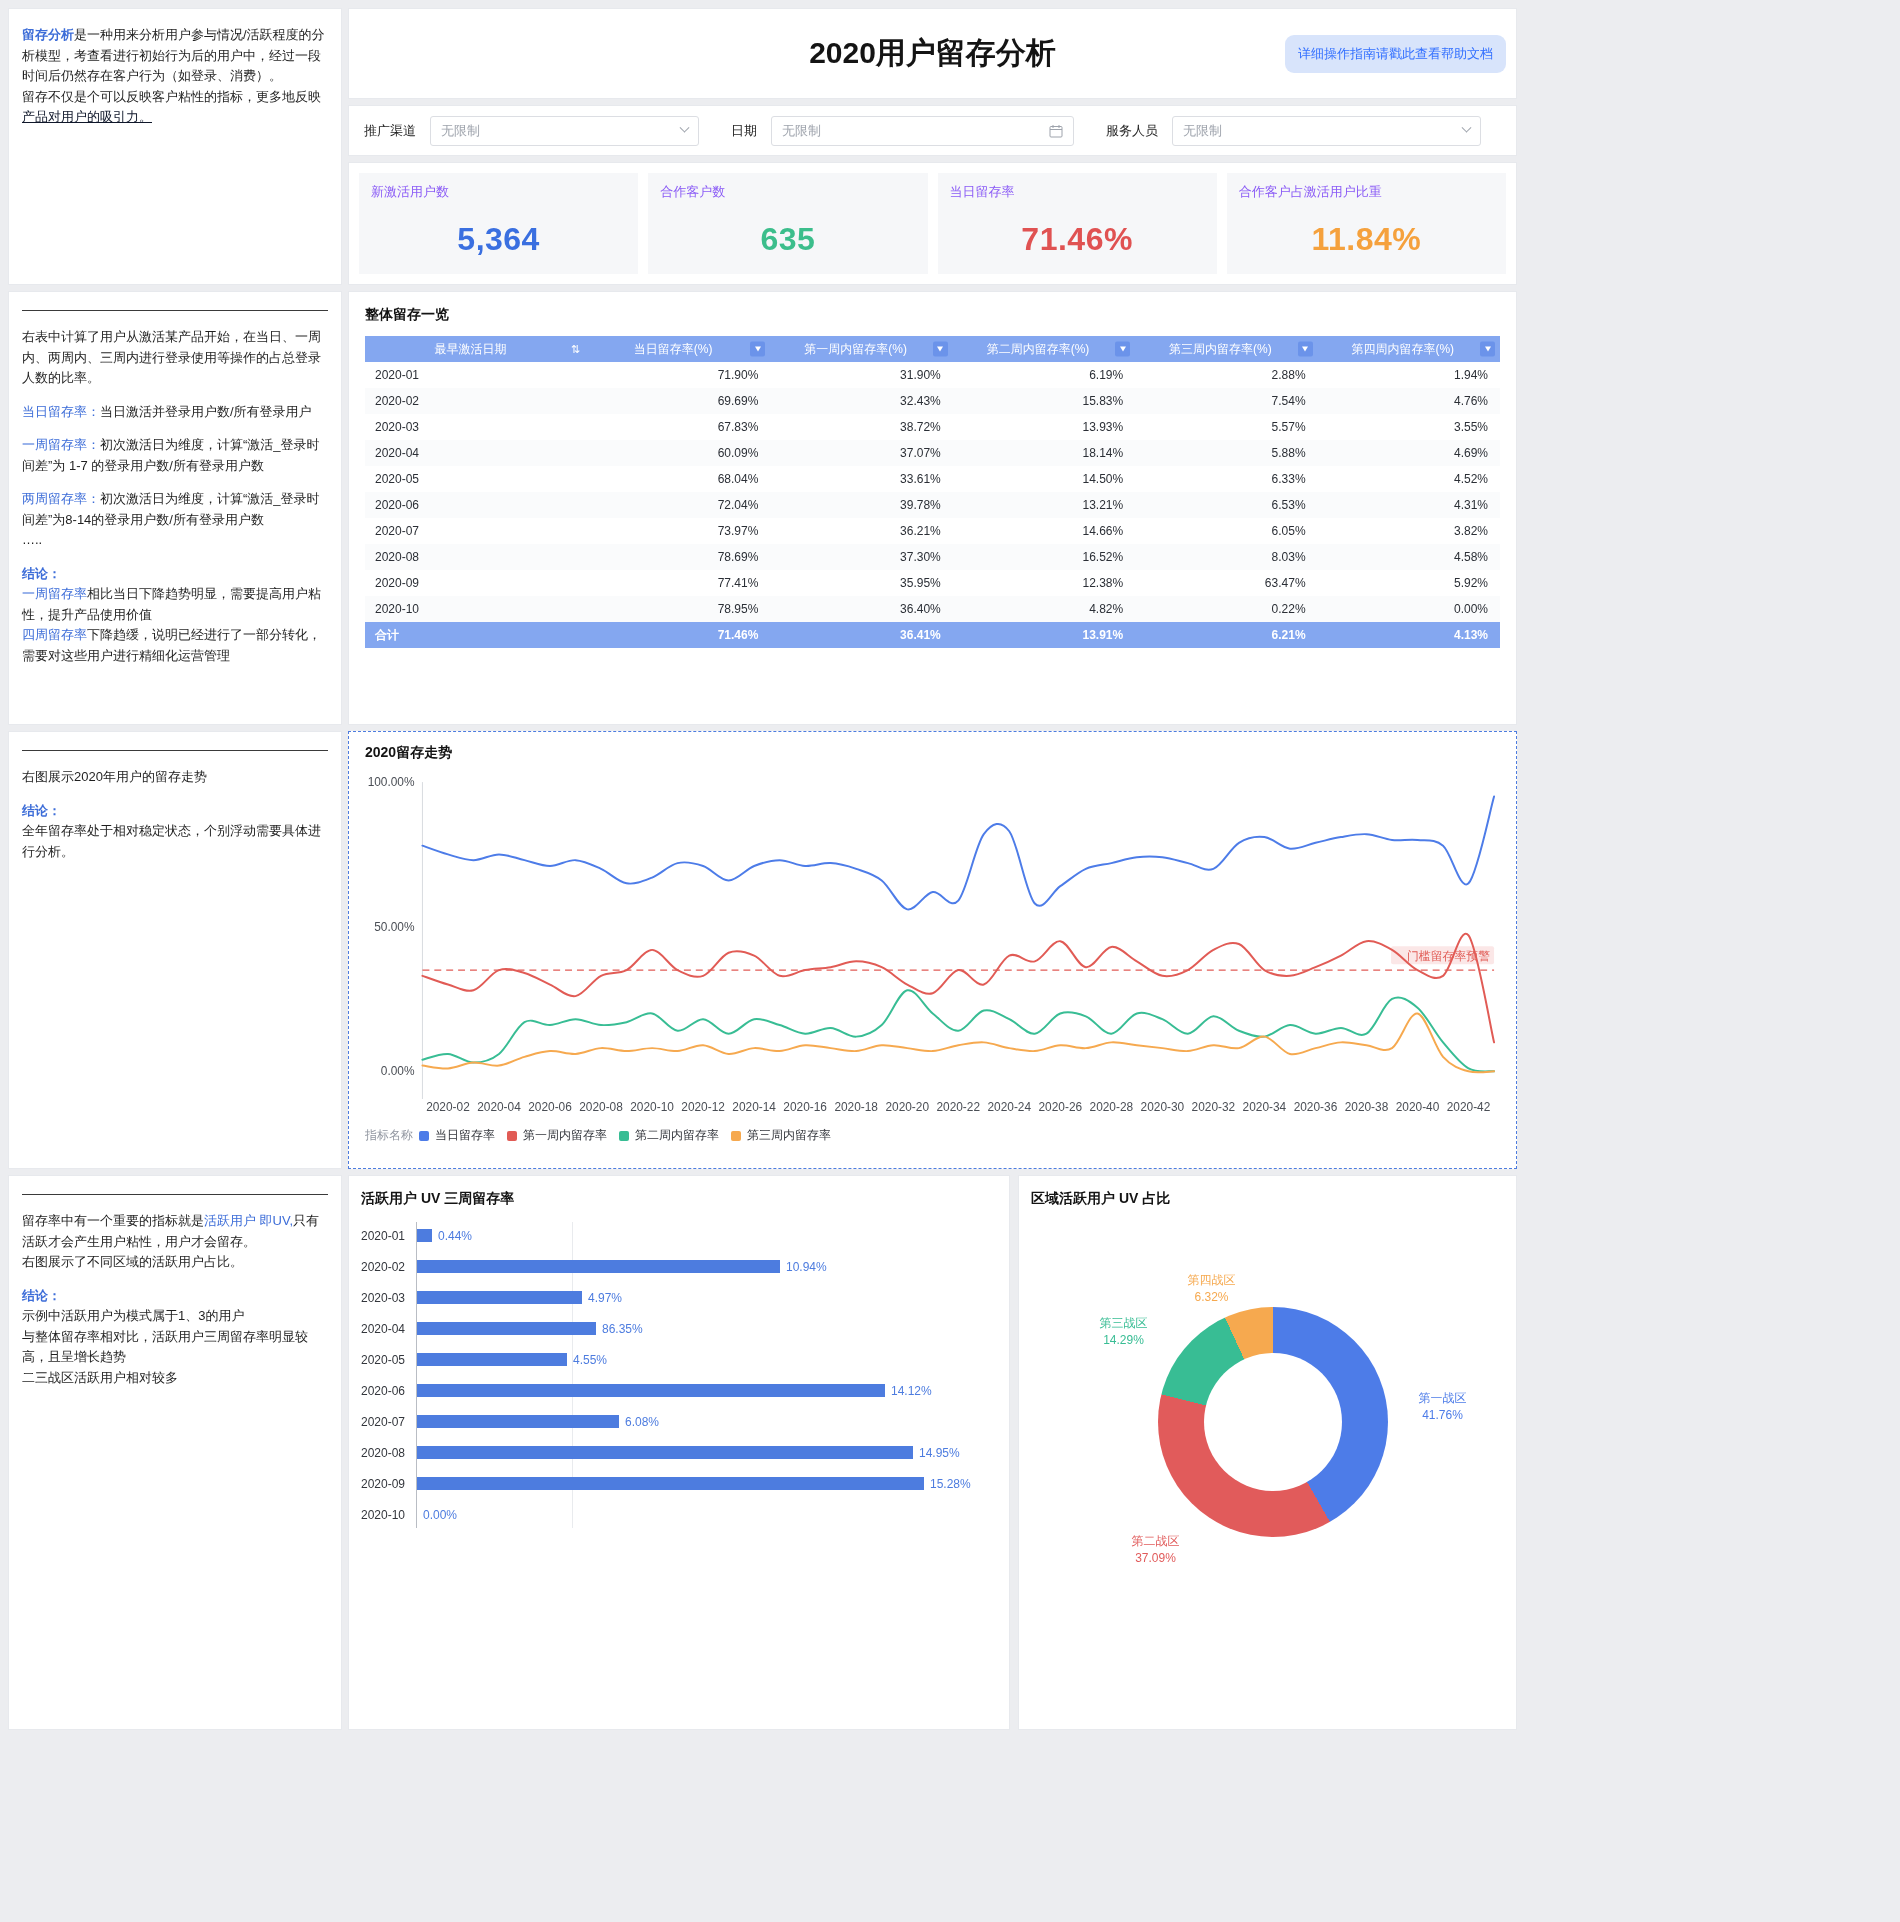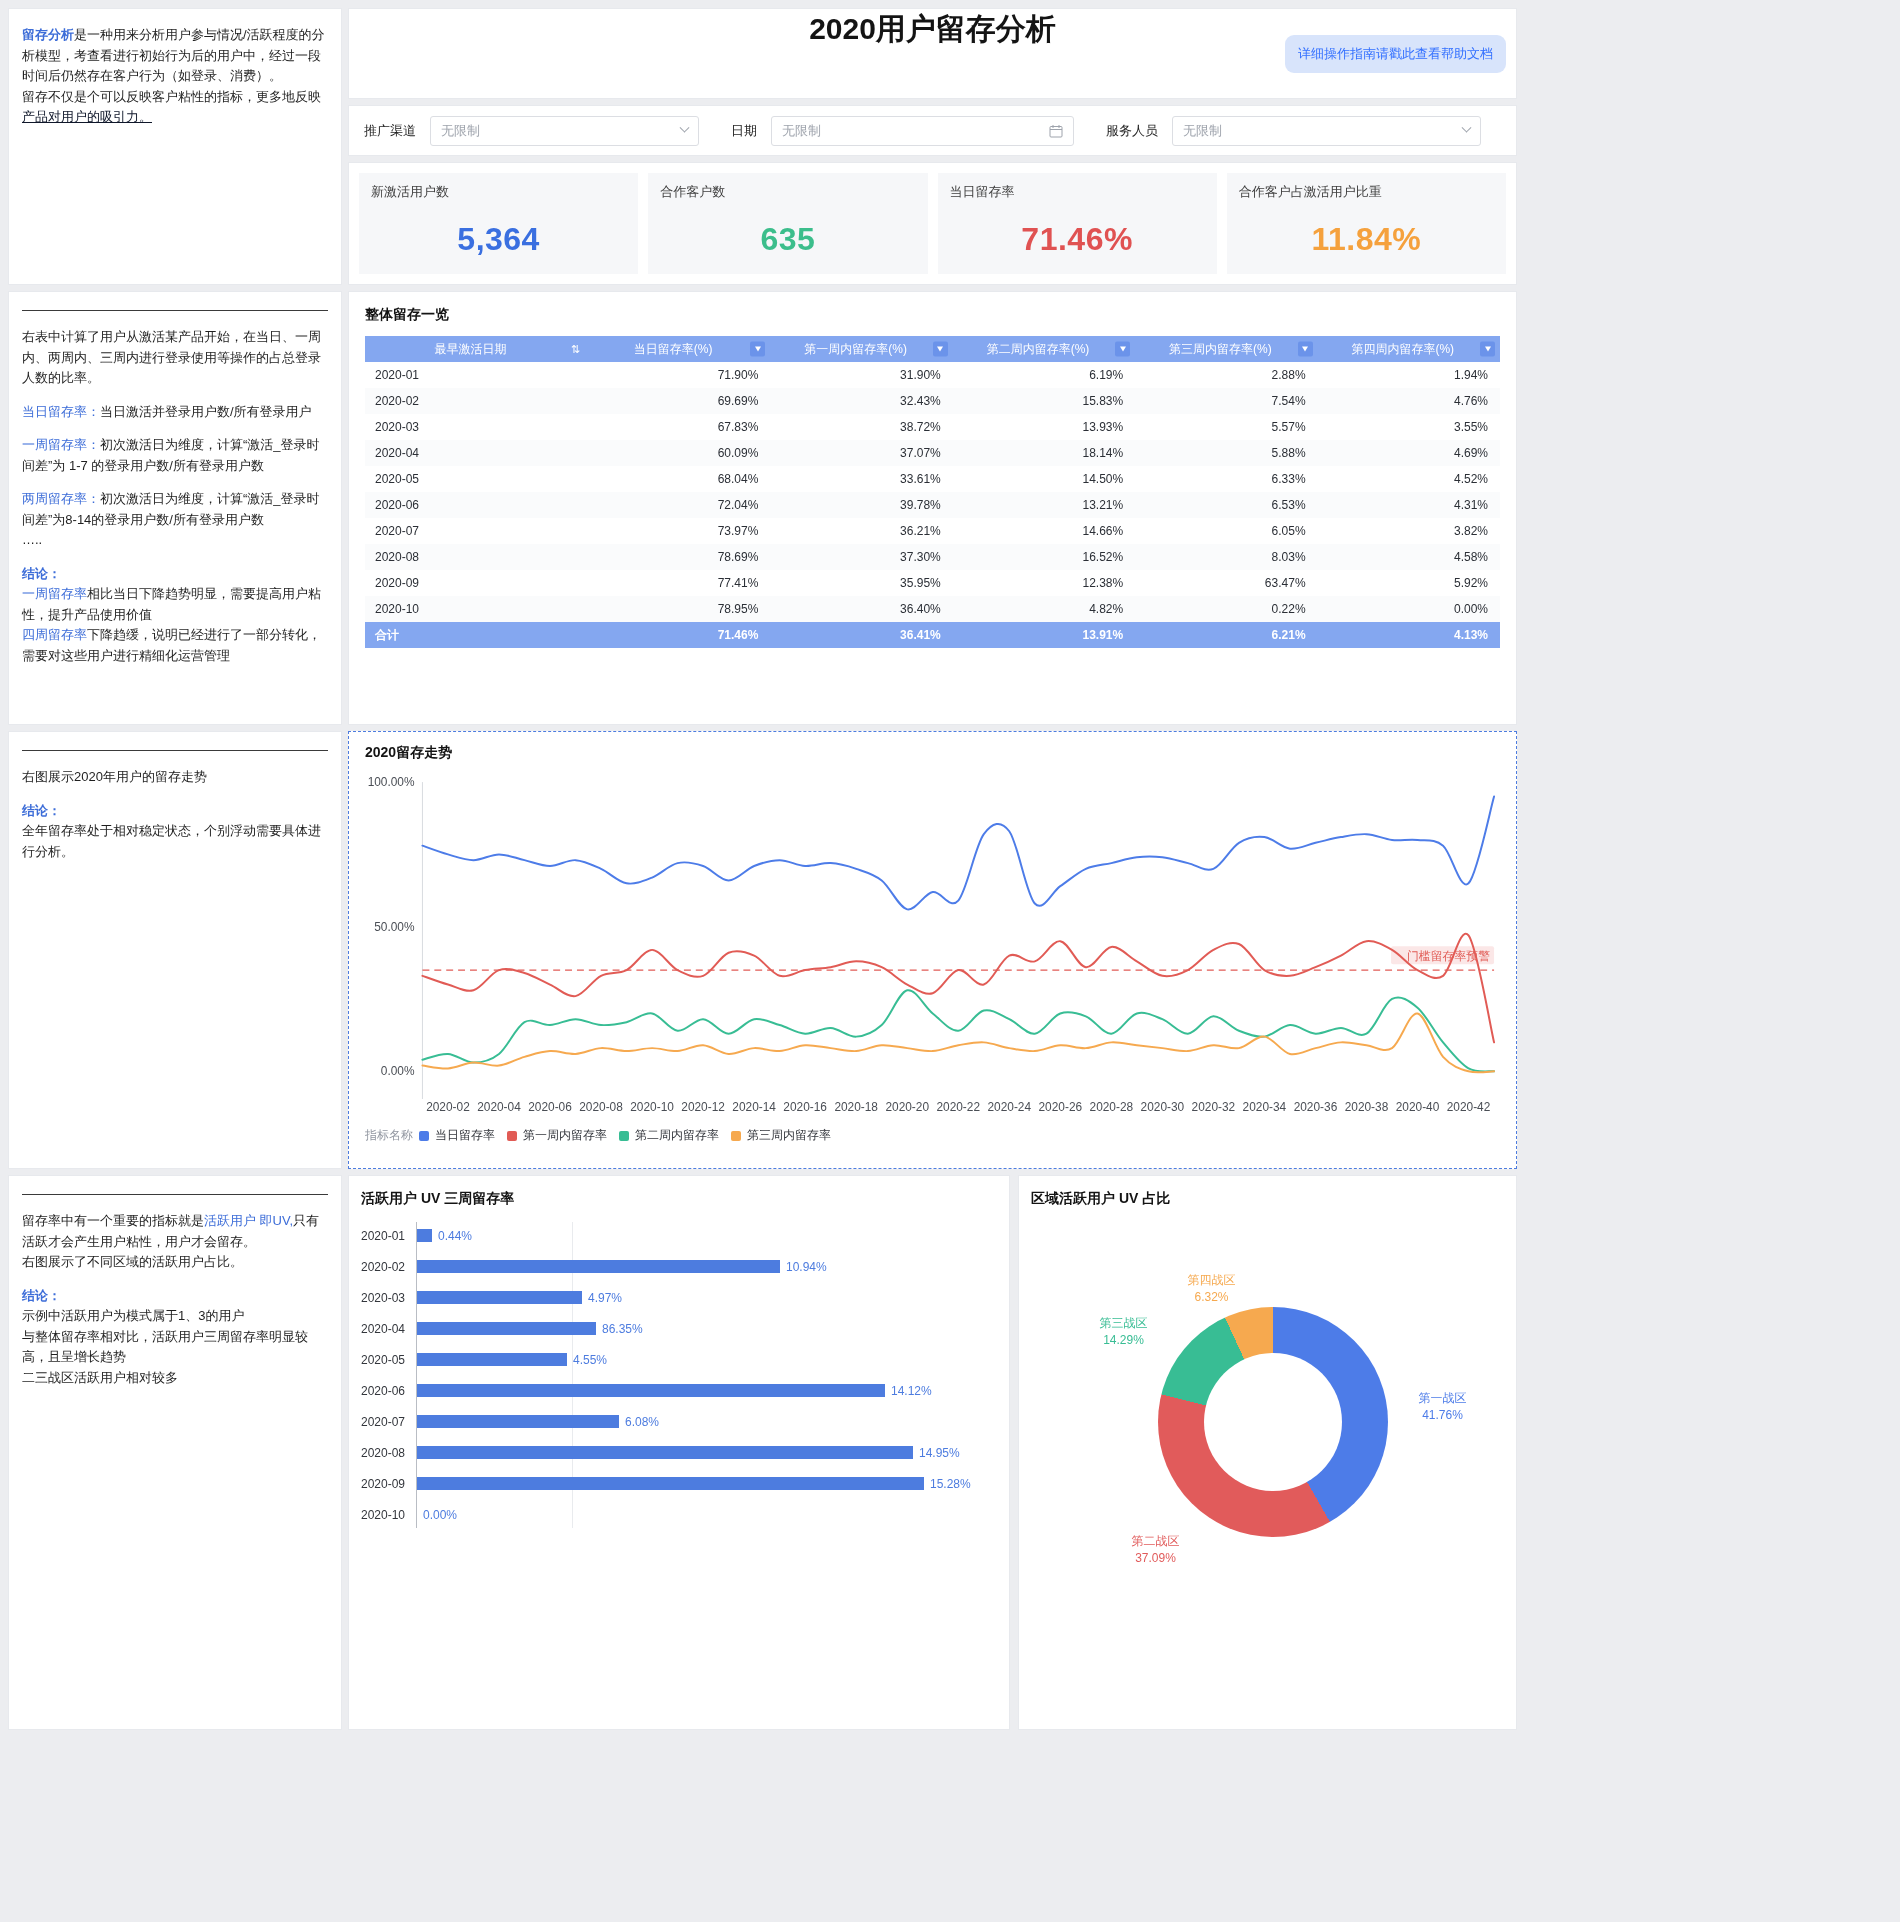--- a/index.html
+++ b/index.html
@@ -23,39 +23,39 @@
   .sb-p { margin:0; }
   .sb-gap { height:13px; }
   .seg-b  { color:#3D6DD8; }
   .seg-bb { color:#3D6DD8; font-weight:bold;text-align:center; }
   .seg-bu { color:#0f172a; text-decoration:underline; }
 
   
   .main { width:1169px; flex:none; display:flex; flex-direction:column; gap:6px; }
   .panel { background:#fff; border:1px solid #E7E9ED; }
 
-  .header-panel { height:91px; position:relative; display:flex; justify-content:center; }
+  .header-panel { height:91px; position:relative; display:flex; align-items:center; justify-content:center; }
   .page-title { margin:0; font-size:30px; font-weight:bold; color:#141414; }
   .help-btn { position:absolute; right:10px; top:26px; background:#D8E4FB; color:#3370FF;
     border:none; border-radius:9px; font-size:13px; padding:10px 13px; cursor:pointer; font-family:inherit; }
 
   .filter-panel { height:51px; display:flex; align-items:center; padding:0 15px; }
   .f-label { font-size:13px; color:#1f1f1f; margin-right:14px; flex:none; }
   .f-box { display:flex; align-items:center; justify-content:space-between; height:30px;
     border:1px solid #DCDEE3; border-radius:3px; padding:0 10px; background:#fff;
     color:#9EA3AC; font-size:13px; cursor:pointer; }
   .f-box.w1 { width:269px; margin-right:32px; }
   .f-box.w2 { width:303px; margin-right:32px; }
   .f-box.w3 { width:309px; }
   .chev { width:7px; height:7px; border-right:1.4px solid #9EA3AC; border-bottom:1.4px solid #9EA3AC;
     transform:rotate(45deg) translate(-2px,-2px); flex:none; }
 
   .kpi-row { height:123px; display:flex; gap:10px; background:#fff; border:1px solid #E7E9ED; padding:10px; }
   .kpi-card { flex:1; background:#F6F7F9; padding:10px 12px; }
-  .kpi-label { font-size:13px; color:#404040; }
+  .kpi-label { font-size:13px; color:#8b5cf6; }
   .kpi-value { font-size:32px; font-weight:bold; text-align:center; margin-top:20px; letter-spacing:0.5px; }
 
   .table-panel { height:434px; padding:14px 16px; }
   .panel-title { font-size:14px; font-weight:bold; color:#141414; margin:0 0 12px; }
   table { width:100%; border-collapse:collapse; table-layout:fixed; font-size:12px; }
   th { background:#84A7F0; color:#fff; font-weight:normal; height:26px; position:relative; text-align:center; padding:0 22px 0 10px; }
   .th-label { white-space:nowrap; }
   .sort-ic { position:absolute; right:8px; top:50%; transform:translateY(-50%); font-size:11px; color:#fff; cursor:pointer; }
   .flt-ic { position:absolute; right:5px; top:50%; transform:translateY(-50%); width:15px; height:15px;
     background:#6B93EA; border-radius:2px; display:flex; align-items:center; justify-content:center; cursor:pointer; }

